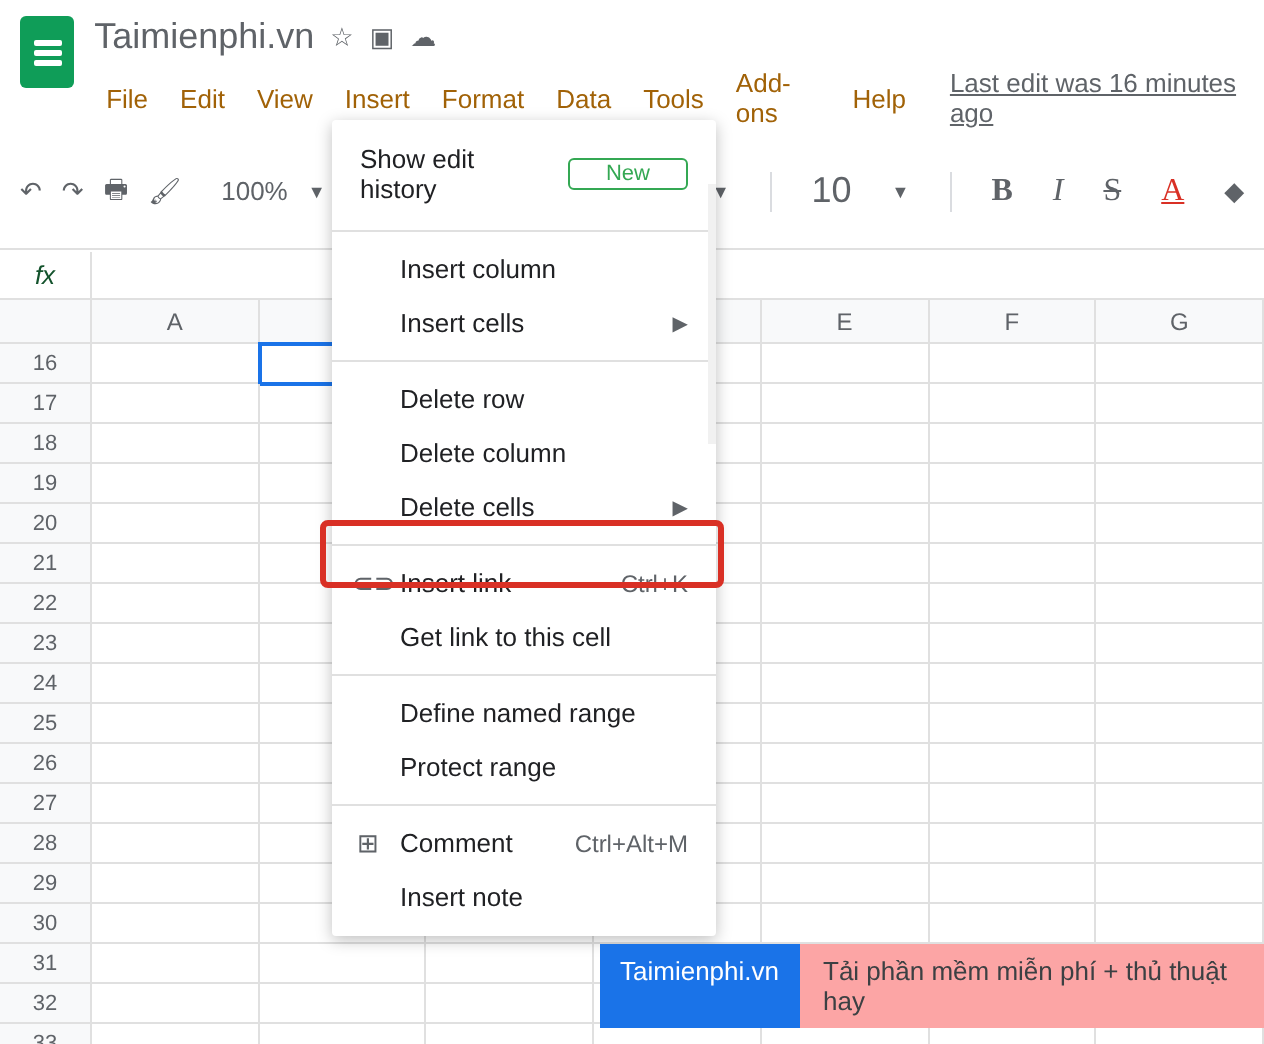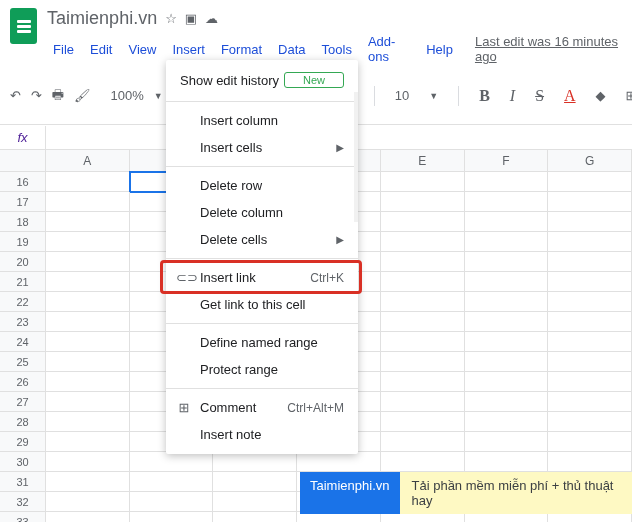--- a/index.html
+++ b/index.html
@@ -32,46 +32,46 @@
   }
   .logo span { background: #fff; border-radius:1px; }
   .logo .c1 { width: 14px; height: 3px; margin-bottom: 2px; }
   .logo .c2 { width: 14px; height: 3px; margin-bottom: 2px; }
   .logo .c3 { width: 14px; height: 3px; }
   .title-area { display:flex; flex-direction:column; }
   .title-row { display:flex; align-items:center; gap:8px; }
   .doc-title { font-size: 18px; color:#5f6368; }
   .title-icons { color:#5f6368; display:flex; gap:8px; }
   .menubar { display:flex; gap:4px; margin-top:2px; align-items:center; }
-  .menubar .m { padding: 3px 6px; color:#1d4ed8; cursor:pointer; }
+  .menubar .m { padding: 3px 6px; color:#a16207; cursor:pointer; }
   .last-edit { color:#5f6368; text-decoration: underline; margin-left:12px; cursor:pointer; font-size:13px; }
   .toolbar {
     display:flex;
     align-items:center;
     gap:10px;
     padding: 6px 10px;
     border-bottom: 1px solid #e0e0e0;
     color:#5f6368;
   }
   .zoom { font-size:13px; }
   .divider { width:1px; height:20px; background:#dadce0; }
   .new-badge {
     border:1px solid #34a853;
     color:#34a853;
     font-size:11px;
     padding:1px 18px;
     border-radius:3px;
   }
   .toolbar-right { margin-left:auto; display:flex; align-items:center; gap:20px; }
-  .fontsize { font-size:13px; }
+  .fontsize { font-size:18px; }
   .fmt { font-family: "Times New Roman", serif; font-size:16px; }
   .strike { text-decoration: line-through; }
   .under { text-decoration: underline; color:#d93025; }
   .fx-row { display:flex; align-items:center; border-bottom:1px solid #e0e0e0; }
-  .fx-lbl { width:46px; text-align:center; font-style:italic; color:#4c1d95; padding:4px 0; border-right:1px solid #e0e0e0; }
+  .fx-lbl { width:46px; text-align:center; font-style:italic; color:#14532d; padding:4px 0; border-right:1px solid #e0e0e0; }
   .grid { position:relative; }
   .colheads { display:flex; }
   .corner { width:46px; height:22px; background:#f8f9fa; border-right:1px solid #e0e0e0; border-bottom:1px solid #e0e0e0; }
   .colh { flex:1; height:22px; background:#f8f9fa; border-right:1px solid #e0e0e0; border-bottom:1px solid #e0e0e0; text-align:center; line-height:22px; color:#5f6368; font-size:12px; }
   .rows { }
   .row { display:flex; }
   .rowh { width:46px; height:20px; background:#f8f9fa; border-right:1px solid #e0e0e0; border-bottom:1px solid #e0e0e0; text-align:center; line-height:20px; color:#5f6368; font-size:11px; }
   .cell { flex:1; height:20px; border-right:1px solid #e0e0e0; border-bottom:1px solid #e0e0e0; }
   .sel { outline:2px solid #1a73e8; outline-offset:-1px; }
   .menu-popup {
@@ -94,38 +94,38 @@
     padding: 6px 14px 6px 34px;
     font-size:13px;
     color:#202124;
     cursor:pointer;
     position:relative;
   }
   .mi .ic { position:absolute; left:10px; width:16px; text-align:center; color:#5f6368; font-size:13px; }
   .mi .sc { margin-left:auto; color:#5f6368; font-size:12px; }
   .mi .arrow { margin-left:auto; color:#5f6368; font-size:10px; }
   .msep { height:1px; background:#e0e0e0; margin:5px 0; }
-  .show-hist { display:flex; align-items:center; gap:5px; padding:6px 14px 8px 14px; font-size:13px; }
+  .show-hist { display:flex; align-items:center; gap:16px; padding:6px 14px 8px 14px; font-size:13px; }
   .highlight-box {
     position:absolute;
     border:3px solid #d93025;
     border-radius:4px;
     z-index:11;
     pointer-events:none;
   }
   .hi1 { left:160px; top:260px; width:202px; height:34px; }
   .watermark {
     position:absolute;
     left:300px; bottom:8px;
     display:flex;
     font-size:13px;
     z-index:20;
   }
   .wm-left { background:#1a73e8; color:#fff; padding:6px 10px; }
-  .wm-right { background:#fef9c3; color:#3c4043; padding:6px 12px; }
+  .wm-right { background:#fca5a5; color:#3c4043; padding:6px 12px; }
 </style>
 </head>
 <body>
 
 <div class="header">
   <div class="logo">
     <span class="c1"></span>
       <span class="c2"></span>
       <span class="c3"></span>
   </div>

